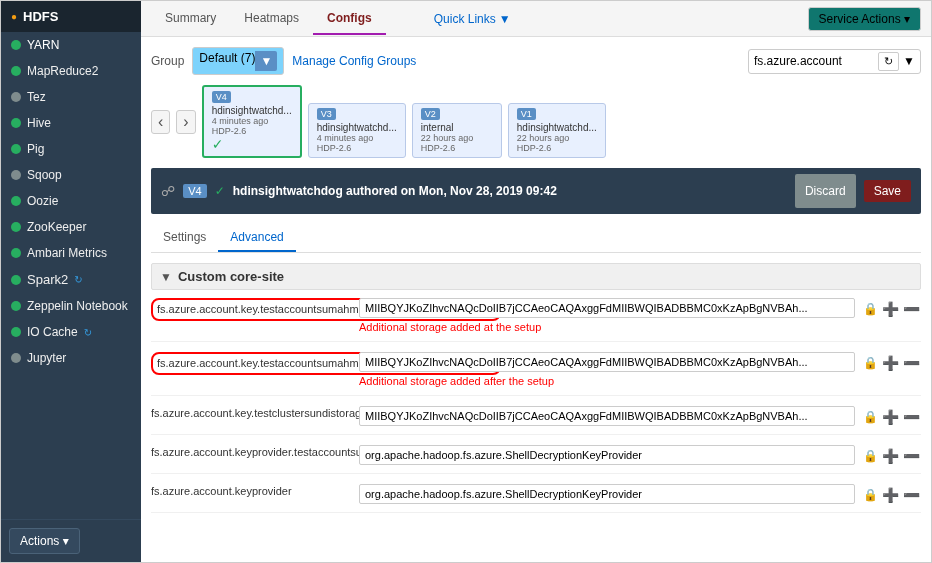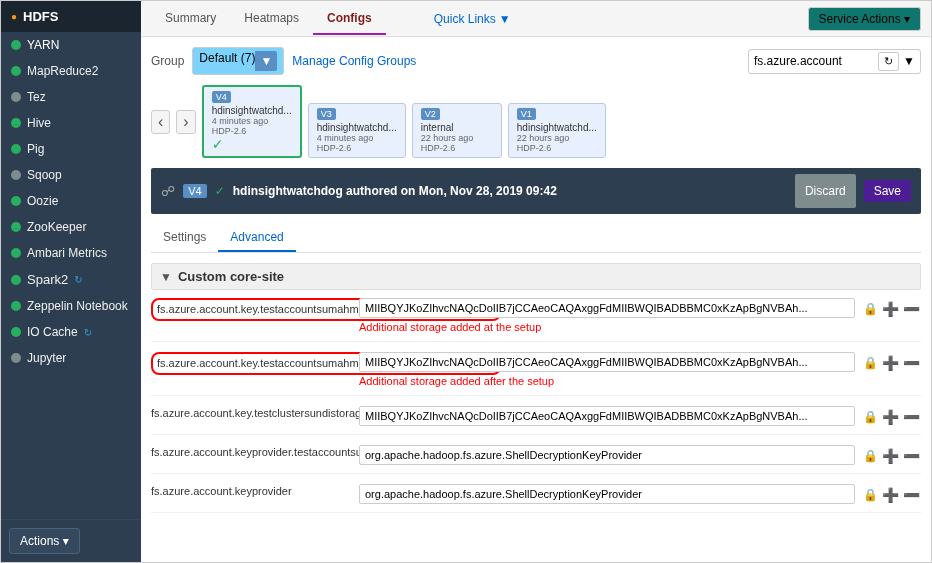--- a/index.html
+++ b/index.html
@@ -54,21 +54,21 @@
     .version-card.selected { border: 2px solid #27ae60; }
     .checkmark { color: #27ae60; font-size: 14px; margin-top: 2px; }
 
     
     .current-version-bar { background: #2c3e50; color: #fff; padding: 6px 10px; display: flex; align-items: center; gap: 8px; margin-bottom: 10px; border-radius: 2px; }
     .v4-badge { background: #5a8fc5; color: #fff; padding: 1px 5px; border-radius: 2px; font-size: 11px; }
     .check-green { color: #27ae60; }
     .authored-text { font-size: 12px; flex: 1; }
     .authored-text span { font-weight: bold; }
     .discard-btn { background: #7f8c8d; color: #fff; border: none; padding: 10px 10px; cursor: pointer; border-radius: 2px; font-size: 12px; }
-    .save-btn { background: #4c1d95; color: #fff; border: none; padding: 4px 10px; cursor: pointer; border-radius: 2px; font-size: 12px; }
+    .save-btn { background: #7f1d1d; color: #fff; border: none; padding: 4px 10px; cursor: pointer; border-radius: 2px; font-size: 12px; }
 
     
     .sub-tabs { display: flex; border-bottom: 1px solid #ddd; margin-bottom: 10px; }
     .sub-tab { padding: 6px 12px; cursor: pointer; font-size: 12px; color: #555; border-bottom: 2px solid transparent; }
     .sub-tab.active { border-bottom: 2px solid #0066cc; color: #0066cc; }
 
     
     .section-header { display: flex; align-items: center; gap: 6px; background: #f0f0f0; border: 1px solid #ddd; padding: 5px 8px; margin-bottom: 8px; cursor: pointer; border-radius: 2px; }
     .section-title { font-size: 13px; font-weight: bold; color: #333; }
     .collapse-arrow { color: #555; font-size: 12px; }

